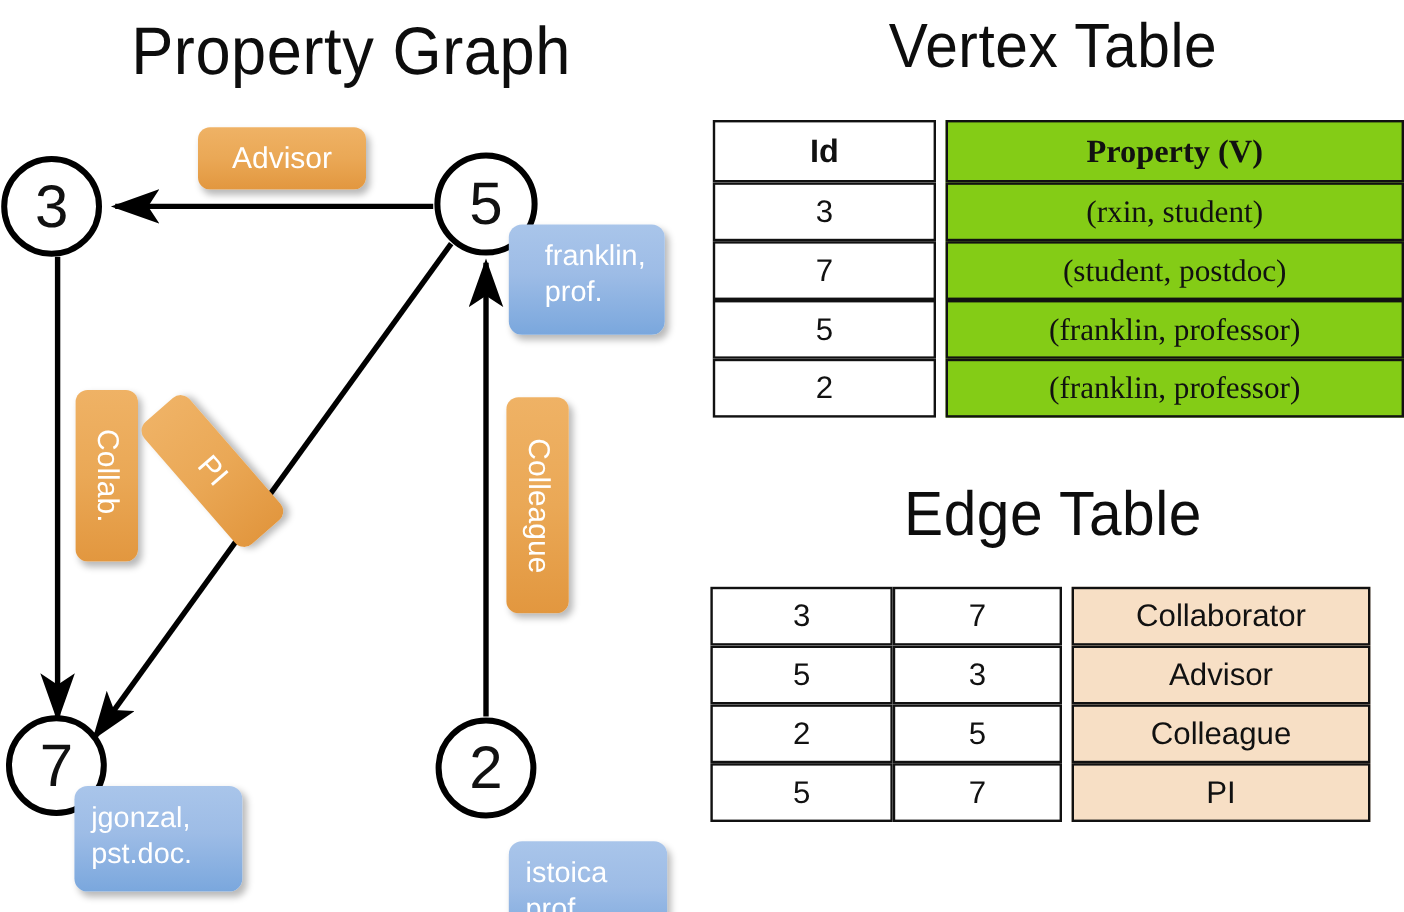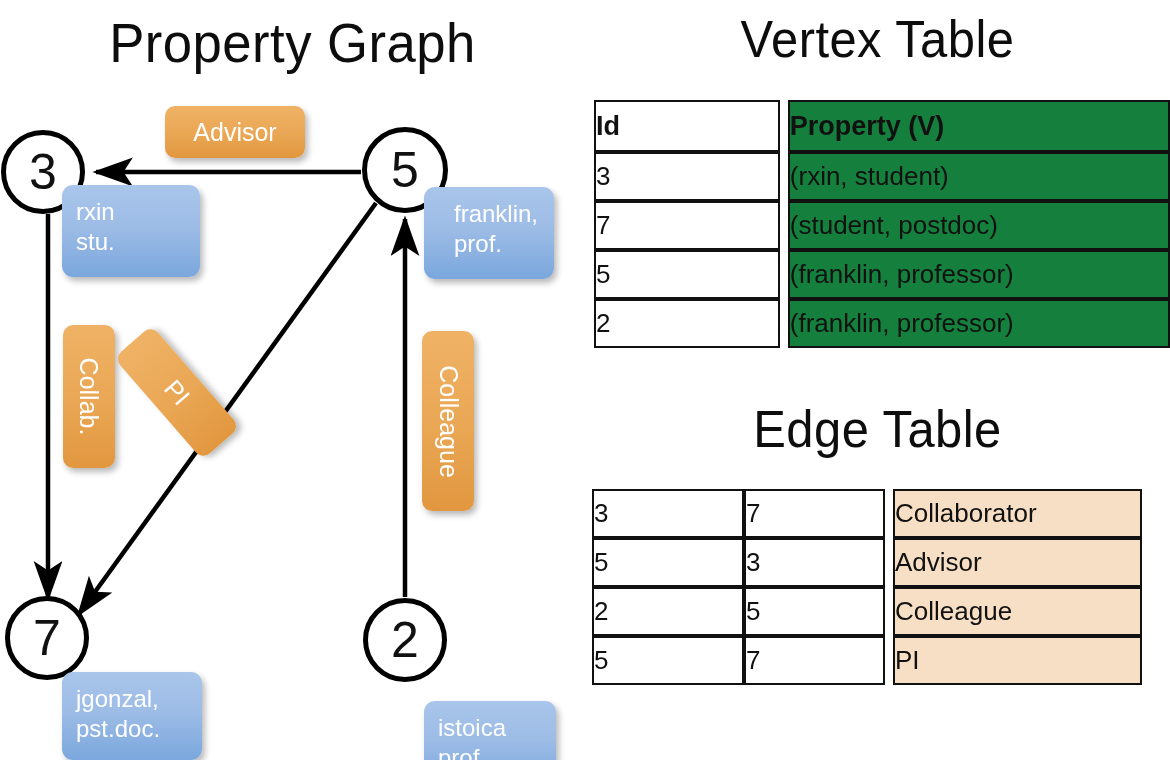--- a/index.html
+++ b/index.html
@@ -58,21 +58,21 @@
     font-size:24px;
     line-height:30px;
     padding:12px 14px;
     box-sizing:border-box;
     z-index:5;
     font-family:"Liberation Sans", sans-serif;
     font-weight:300;
   }
   #vbox-3{left:62px; top:185px; width:138px;height:92px;}
   #vbox-5{left:424px;top:187px; width:130px;height:92px;padding-left:30px;}
-  #vbox-7{left:62px; top:655px; width:140px;height:88px;margin-top:17px;}
+  #vbox-7{left:62px; top:655px; width:140px;height:88px;}
   #vbox-2{left:424px;top:657px; width:132px;height:86px;margin-top:44px;}
 
   
   .ebox{
     position:absolute;
     border-radius:10px;
     background:linear-gradient(to bottom,#efb265 0%,#eaa856 50%,#e2973f 100%);
     box-shadow:3px 4px 6px rgba(0,0,0,0.28);
     color:#ffffff;
     font-size:25px;
@@ -90,33 +90,33 @@
   #ebox-colleague span{transform:rotate(90deg);display:block;}
   #ebox-pi{left:152px;top:325px;width:50px;height:135px;transform:rotate(-41deg);}
   #ebox-pi span{transform:rotate(90deg);display:block;}
 
   
   .tbl{position:absolute;border-collapse:separate;border-spacing:0;}
   .tbl td,.tbl th{
     border:2.5px solid #111;
     font-weight:300;
     font-size:26px;
-    text-align:left;
+    text-align:center;
     padding:0;
     height:45px;
     color:#111;
     font-family:"Liberation Sans", sans-serif;
     background:#fff;
   }
   .tbl th{font-weight:700;height:48px;font-size:27px;}
   .sep{border:none !important;background:transparent !important;width:8px;padding:0;height:auto;}
 
   #vertex-table{left:594px;top:100px;}
   #vertex-table .c-id{width:183px;}
-  #vertex-table .c-prop{width:380px;background:#15803d;}
+  #vertex-table .c-prop{width:380px;background:#84cc16;font-family:Liberation Serif, serif;}
 
   #edge-table{left:592px;top:489px;}
   #edge-table .c-src{width:148px;}
   #edge-table .c-dst{width:137px;}
   #edge-table .c-prop{width:245px;background:#f7dfc5;}
 </style>
 </head>
 <body>
 
 <div id="root">
@@ -141,24 +141,20 @@
       <line x1="376" y1="203" x2="79" y2="614" stroke="#000" stroke-width="4.5" marker-end="url(#arrow)"></line>
 
       <line x1="405" y1="597" x2="405" y2="219" stroke="#000" stroke-width="4.5" marker-end="url(#arrow)"></line>
     </svg>
 
     <div class="node" id="node-3">3</div>
     <div class="node" id="node-5">5</div>
     <div class="node" id="node-7">7</div>
     <div class="node" id="node-2">2</div>
 
-    <div class="vbox" id="vbox-3">
-      <div>rxin</div>
-      <div>stu.</div>
-    </div>
     <div class="vbox" id="vbox-5">
       <div>franklin,</div>
       <div>prof.</div>
     </div>
     <div class="vbox" id="vbox-7">
       <div>jgonzal,</div>
       <div>pst.doc.</div>
     </div>
     <div class="vbox" id="vbox-2">
       <div>istoica</div>

